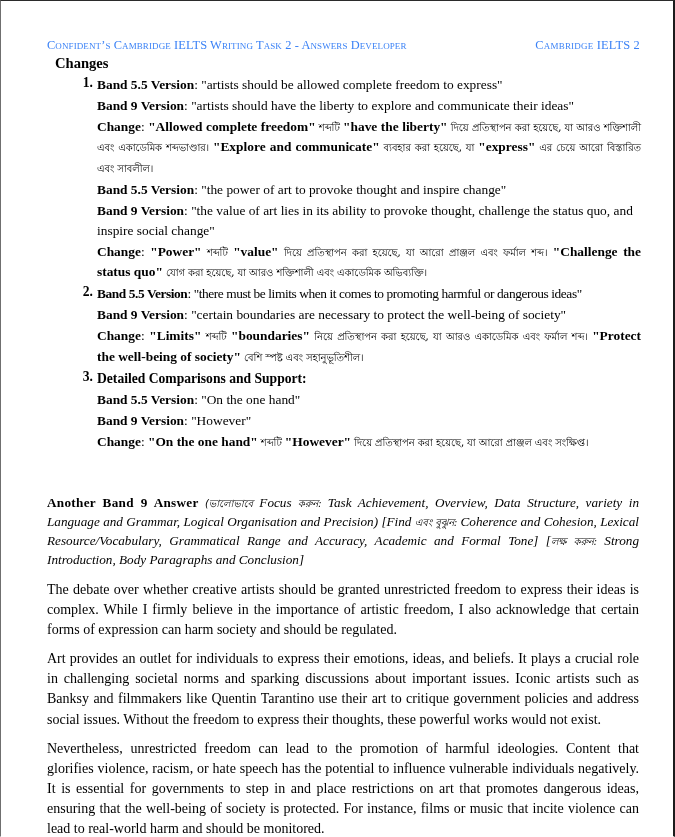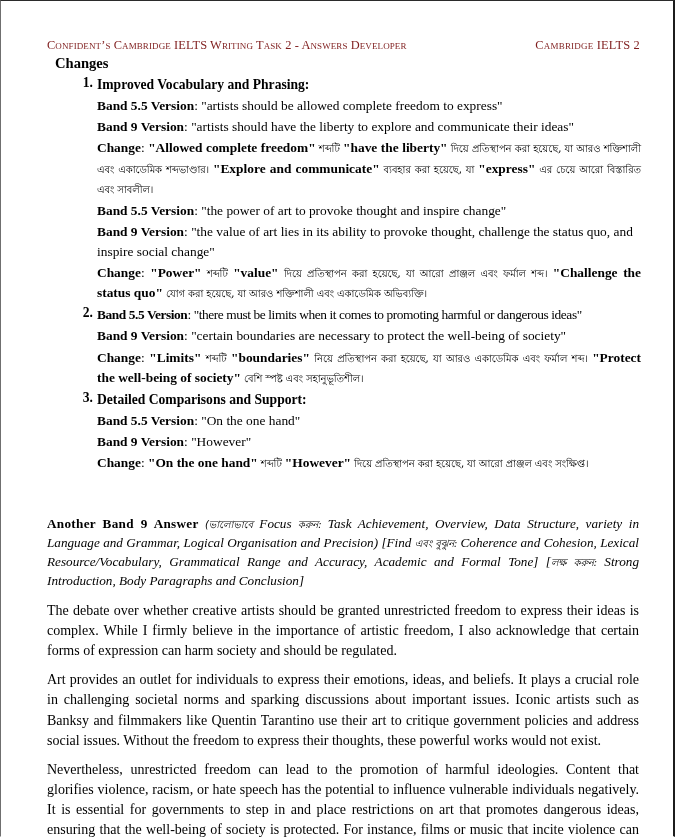--- a/index.html
+++ b/index.html
@@ -18,21 +18,21 @@
     border-top: 1.5px solid #2b2b2b;
     border-right: 2px solid #1c1c1c;
     border-left: 1px solid #6f6f6f;
     border-bottom: 1px solid #ffffff;
     padding: 38px 22px 0 46px;
   }
   .running-head {
     display: flex;
     justify-content: space-between;
     align-items: baseline;
-    color: #7f1d1d;
+    color: #3b82f6;
     font-variant: small-caps;
     font-size: 12.4px;
     letter-spacing: 0.1px;
     line-height: 1.1;
     padding-right: 11px;
     margin-bottom: 0;
   }
   .running-head .rh-right { letter-spacing: 0.2px; }
   h1.section-title {
     font-size: 14.6px;
@@ -119,21 +119,20 @@
   <div class="running-head">
     <span class="rh-left">Confident’s Cambridge IELTS Writing Task 2 - Answers Developer</span>
     <span class="rh-right">Cambridge IELTS 2</span>
   </div>
 
   <h1 class="section-title">Changes</h1>
 
   <ol class="changes-list" id="changes-list">
       <li>
         <span class="li-num">1.</span>
-        <p class="li-head">Improved Vocabulary and Phrasing:</p>
         <p class="ver-line"><span class="lbl">Band 5.5 Version</span><span>: </span><span>"artists should be allowed complete freedom to express"</span></p>
         <p class="ver-line"><span class="lbl">Band 9 Version</span><span>: </span><span>"artists should have the liberty to explore and communicate their ideas"</span></p>
         <p class="chg-line"><span class="lbl">Change</span><span>: </span><span style="font-weight: bold;">"Allowed complete freedom"</span><span class="bn"> শব্দটি </span><span style="font-weight: bold;">"have the liberty"</span><span class="bn"> দিয়ে প্রতিস্থাপন করা হয়েছে, যা আরও শক্তিশালী এবং একাডেমিক শব্দভাণ্ডার। </span><span style="font-weight: bold;">"Explore and communicate"</span><span class="bn"> ব্যবহার করা হয়েছে, যা </span><span style="font-weight: bold;">"express"</span><span class="bn"> এর চেয়ে আরো বিস্তারিত এবং সাবলীল।</span></p>
         <p class="ver-line"><span class="lbl">Band 5.5 Version</span><span>: </span><span>"the power of art to provoke thought and inspire change"</span></p>
         <p class="ver-line"><span class="lbl">Band 9 Version</span><span>: </span><span>"the value of art lies in its ability to provoke thought, challenge the status quo, and inspire social change"</span></p>
         <p class="chg-line"><span class="lbl">Change</span><span>: </span><span style="font-weight: bold;">"Power"</span><span class="bn"> শব্দটি </span><span style="font-weight: bold;">"value"</span><span class="bn"> দিয়ে প্রতিস্থাপন করা হয়েছে, যা আরো প্রাঞ্জল এবং ফর্মাল শব্দ। </span><span style="font-weight: bold;">"Challenge the status quo"</span><span class="bn"> যোগ করা হয়েছে, যা আরও শক্তিশালী এবং একাডেমিক অভিব্যক্তি।</span></p>
       </li>
       <li>
         <span class="li-num">2.</span>
         <p class="ver-line tight"><span class="lbl">Band 5.5 Version</span><span>: </span><span>"there must be limits when it comes to promoting harmful or dangerous ideas"</span></p>

